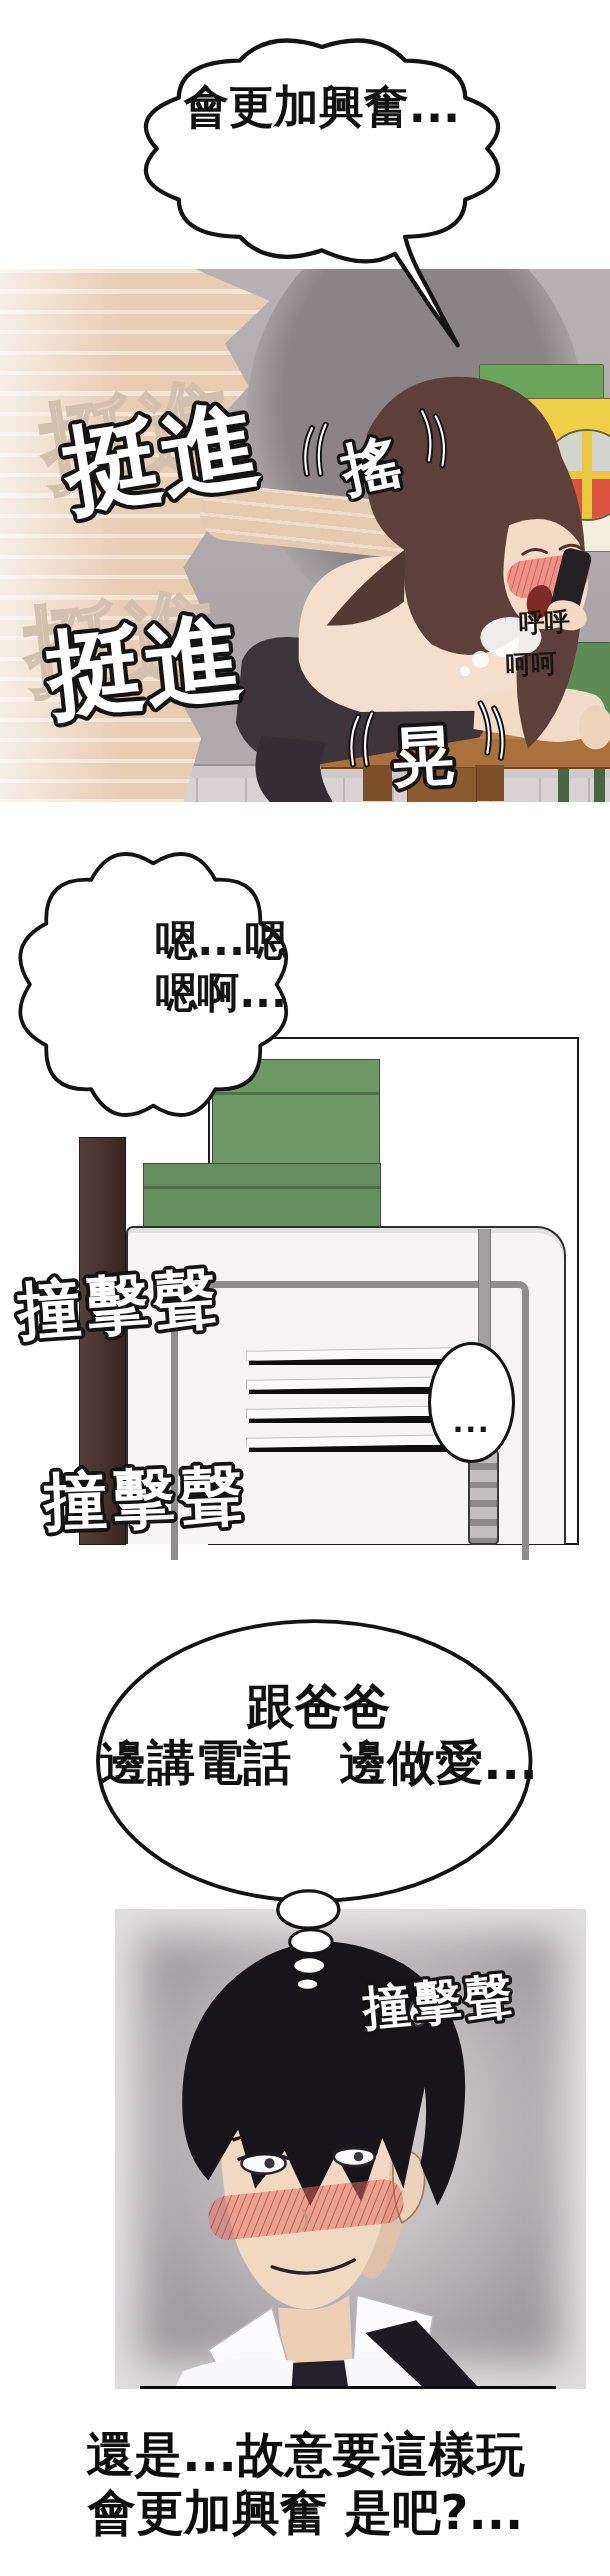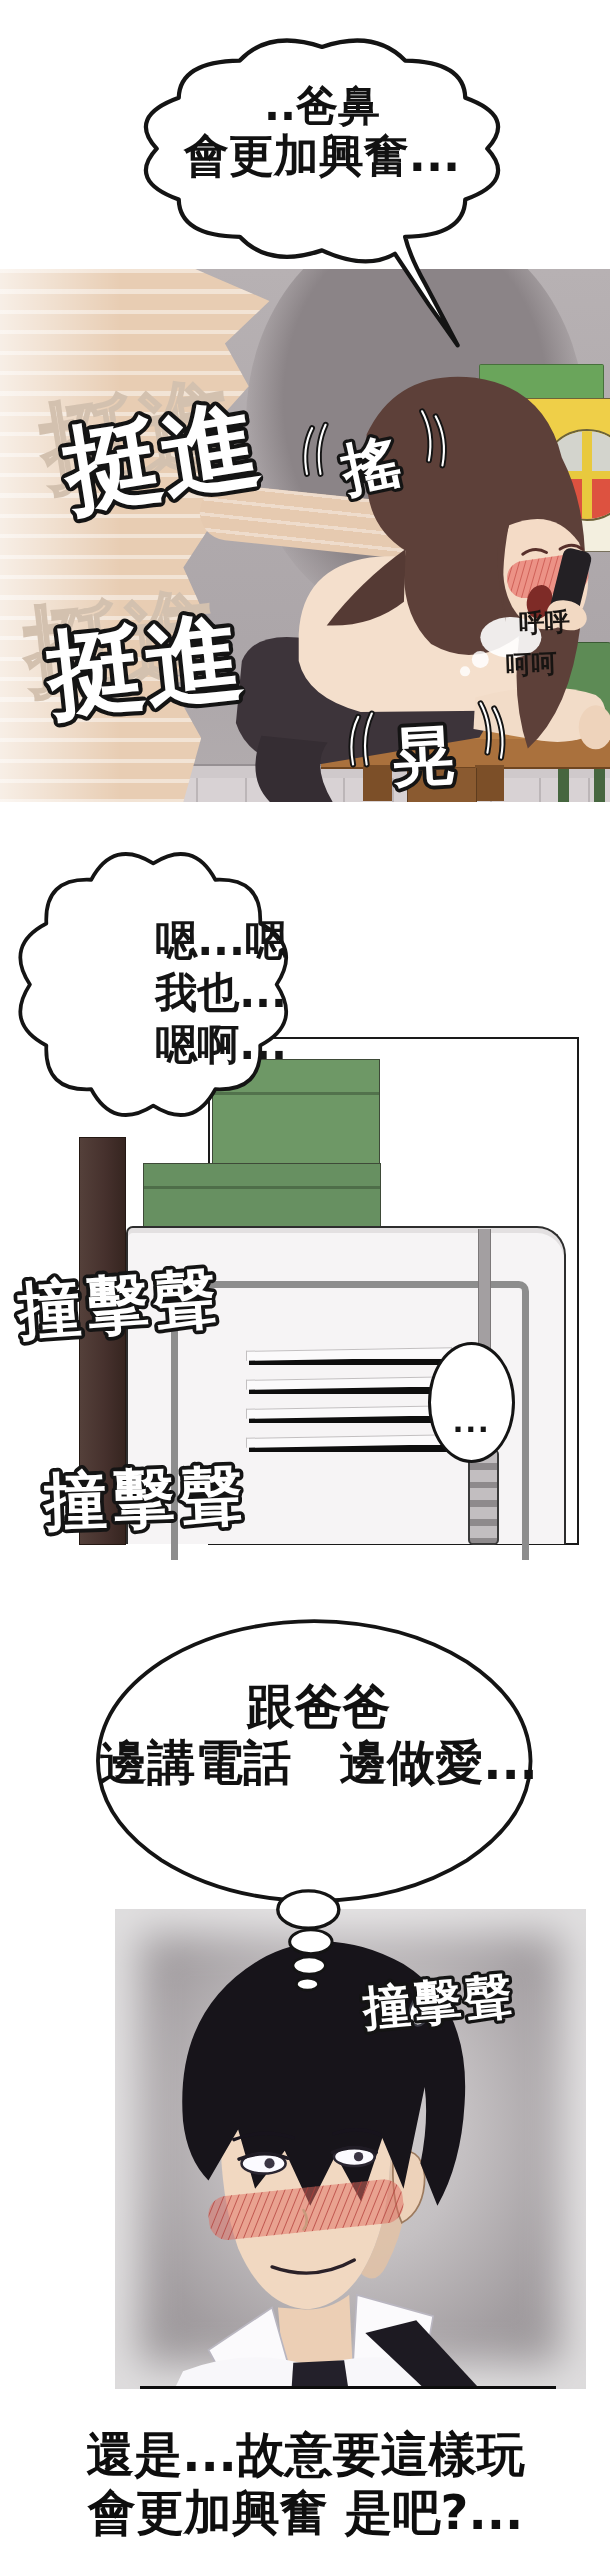--- a/index.html
+++ b/index.html
@@ -86,21 +86,20 @@
 </style>
 </head>
 <body>
 
 <div class="page">
 
   <svg class="bubble-svg" style="left:127px;top:30px" width="390" height="356" viewBox="0 0 460 420">
     <path d="M425,140 Q460,178 399,200 Q398,243 328,244 Q334,268 352,300 Q372,338 390,372 Q376,352 356,324 Q336,294 316,264 Q282,284 230,260 Q168,281 133,244 Q62,243 61,200 Q0,178 35,140 Q0,102 61,80 Q62,37 133,36 Q168,-1 230,20 Q292,-1 328,36 Q398,37 399,80 Q460,102 425,140 Z" fill="#ffffff" stroke="#141414" stroke-width="5" stroke-linejoin="round"></path>
   </svg>
   <div class="bubble-text bubble-top-text abs">
-    <div class="l1">..爸鼻</div>
     <div class="l2">會更加興奮...</div>
   </div>
 
   <div class="abs panel1">
     <div class="abs p1-shadowblob"></div>
     <div class="abs p1-floor"></div>
     <div class="abs p1-tiles"></div>
 
     <div class="abs p1-greenbox"></div>
     <div class="abs p1-cab-yellow"></div>
@@ -195,21 +194,20 @@
 
     <div class="p1-pant" style="left:519px;top:336px;font-size:25.5px;">呼呼</div>
     <div class="p1-pant" style="left:506px;top:378px;font-size:25.5px;">呵呵</div>
   </div>
 
   <svg class="bubble-svg" style="left:0;top:836px" width="314" height="297" viewBox="-25 -20 420 380" preserveAspectRatio="none">
     <path d="M345,170 Q379,220 323,248 Q326,307 263,304 Q233,357 180,325 Q127,357 97,304 Q34,307 37,248 Q-19,220 15,170 Q-19,120 37,92 Q34,33 97,36 Q127,-17 180,15 Q233,-17 263,36 Q326,33 323,92 Q379,120 345,170 Z" fill="#ffffff" stroke="#141414" stroke-width="5" stroke-linejoin="round"></path>
   </svg>
   <div class="abs bubble-moan-text" style="z-index:21;">
     <div>嗯...嗯</div>
-    <div>我也...</div>
     <div>嗯啊...</div>
   </div>
 
   <div class="abs panel2">
     <div class="abs p2-outline"></div>
     <div class="abs p2-boxtop">
         <div class="seam"></div>
       </div>
     <div class="abs p2-boxlow">
         <div class="seam"></div>

